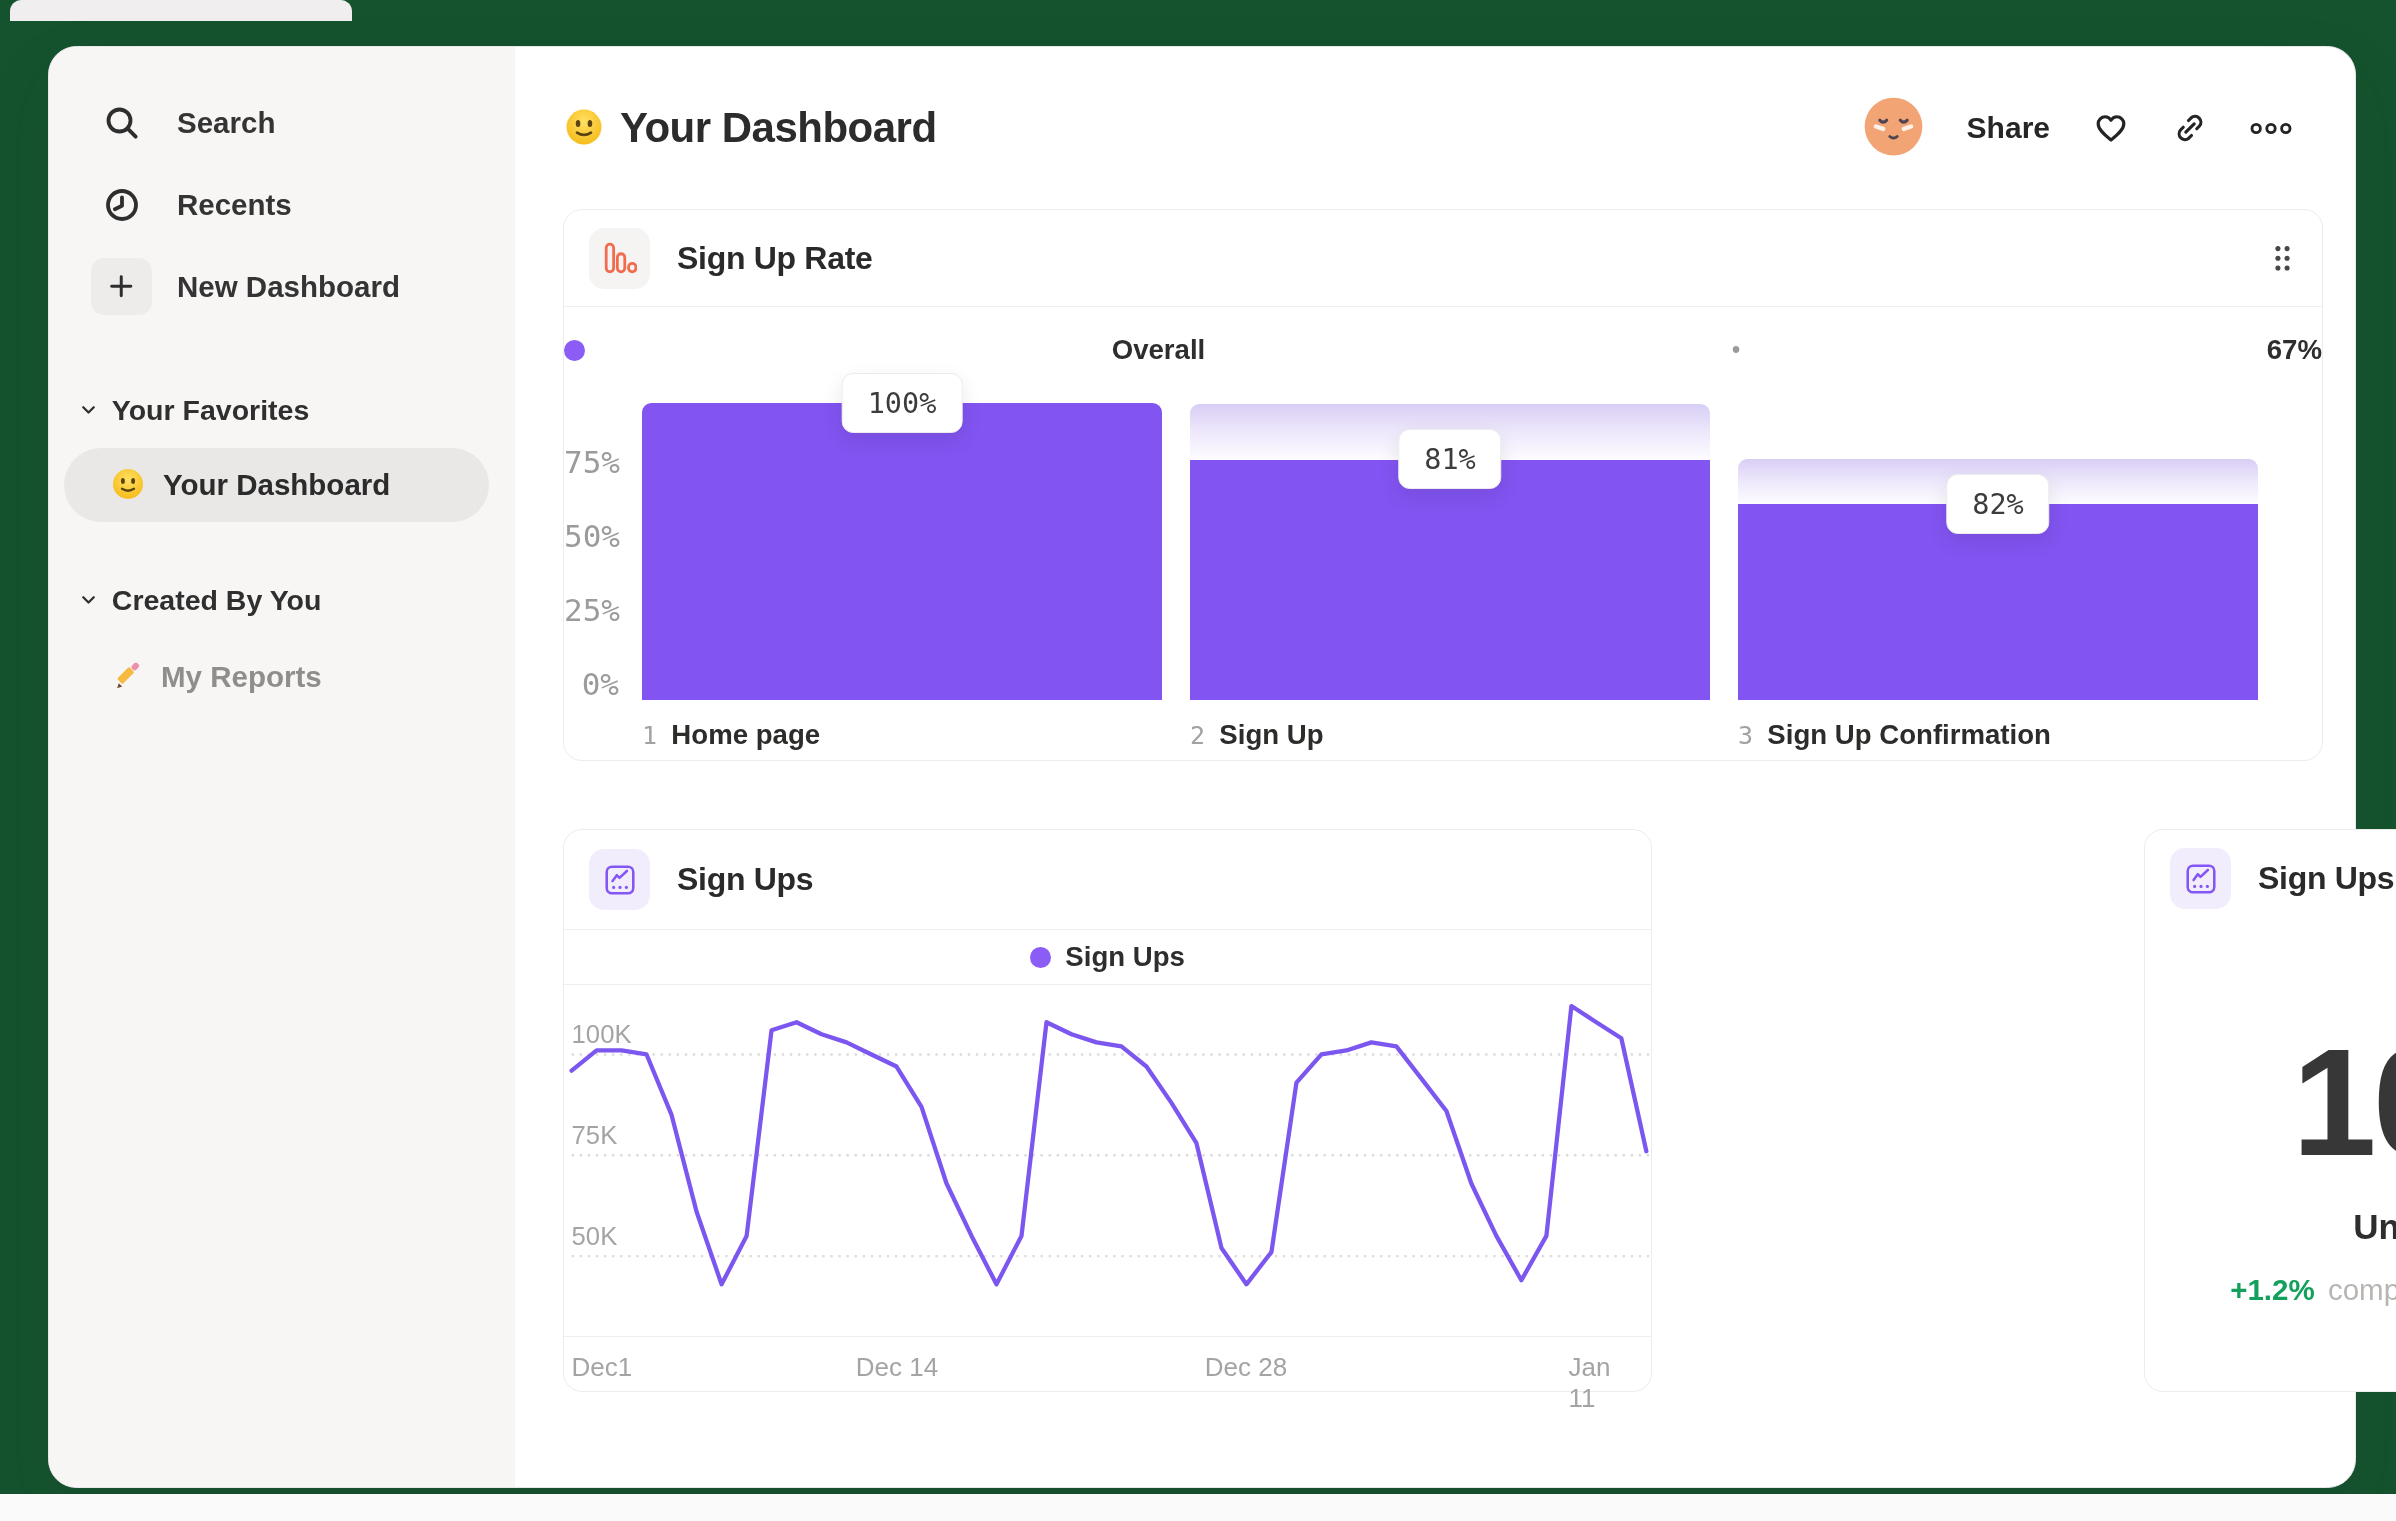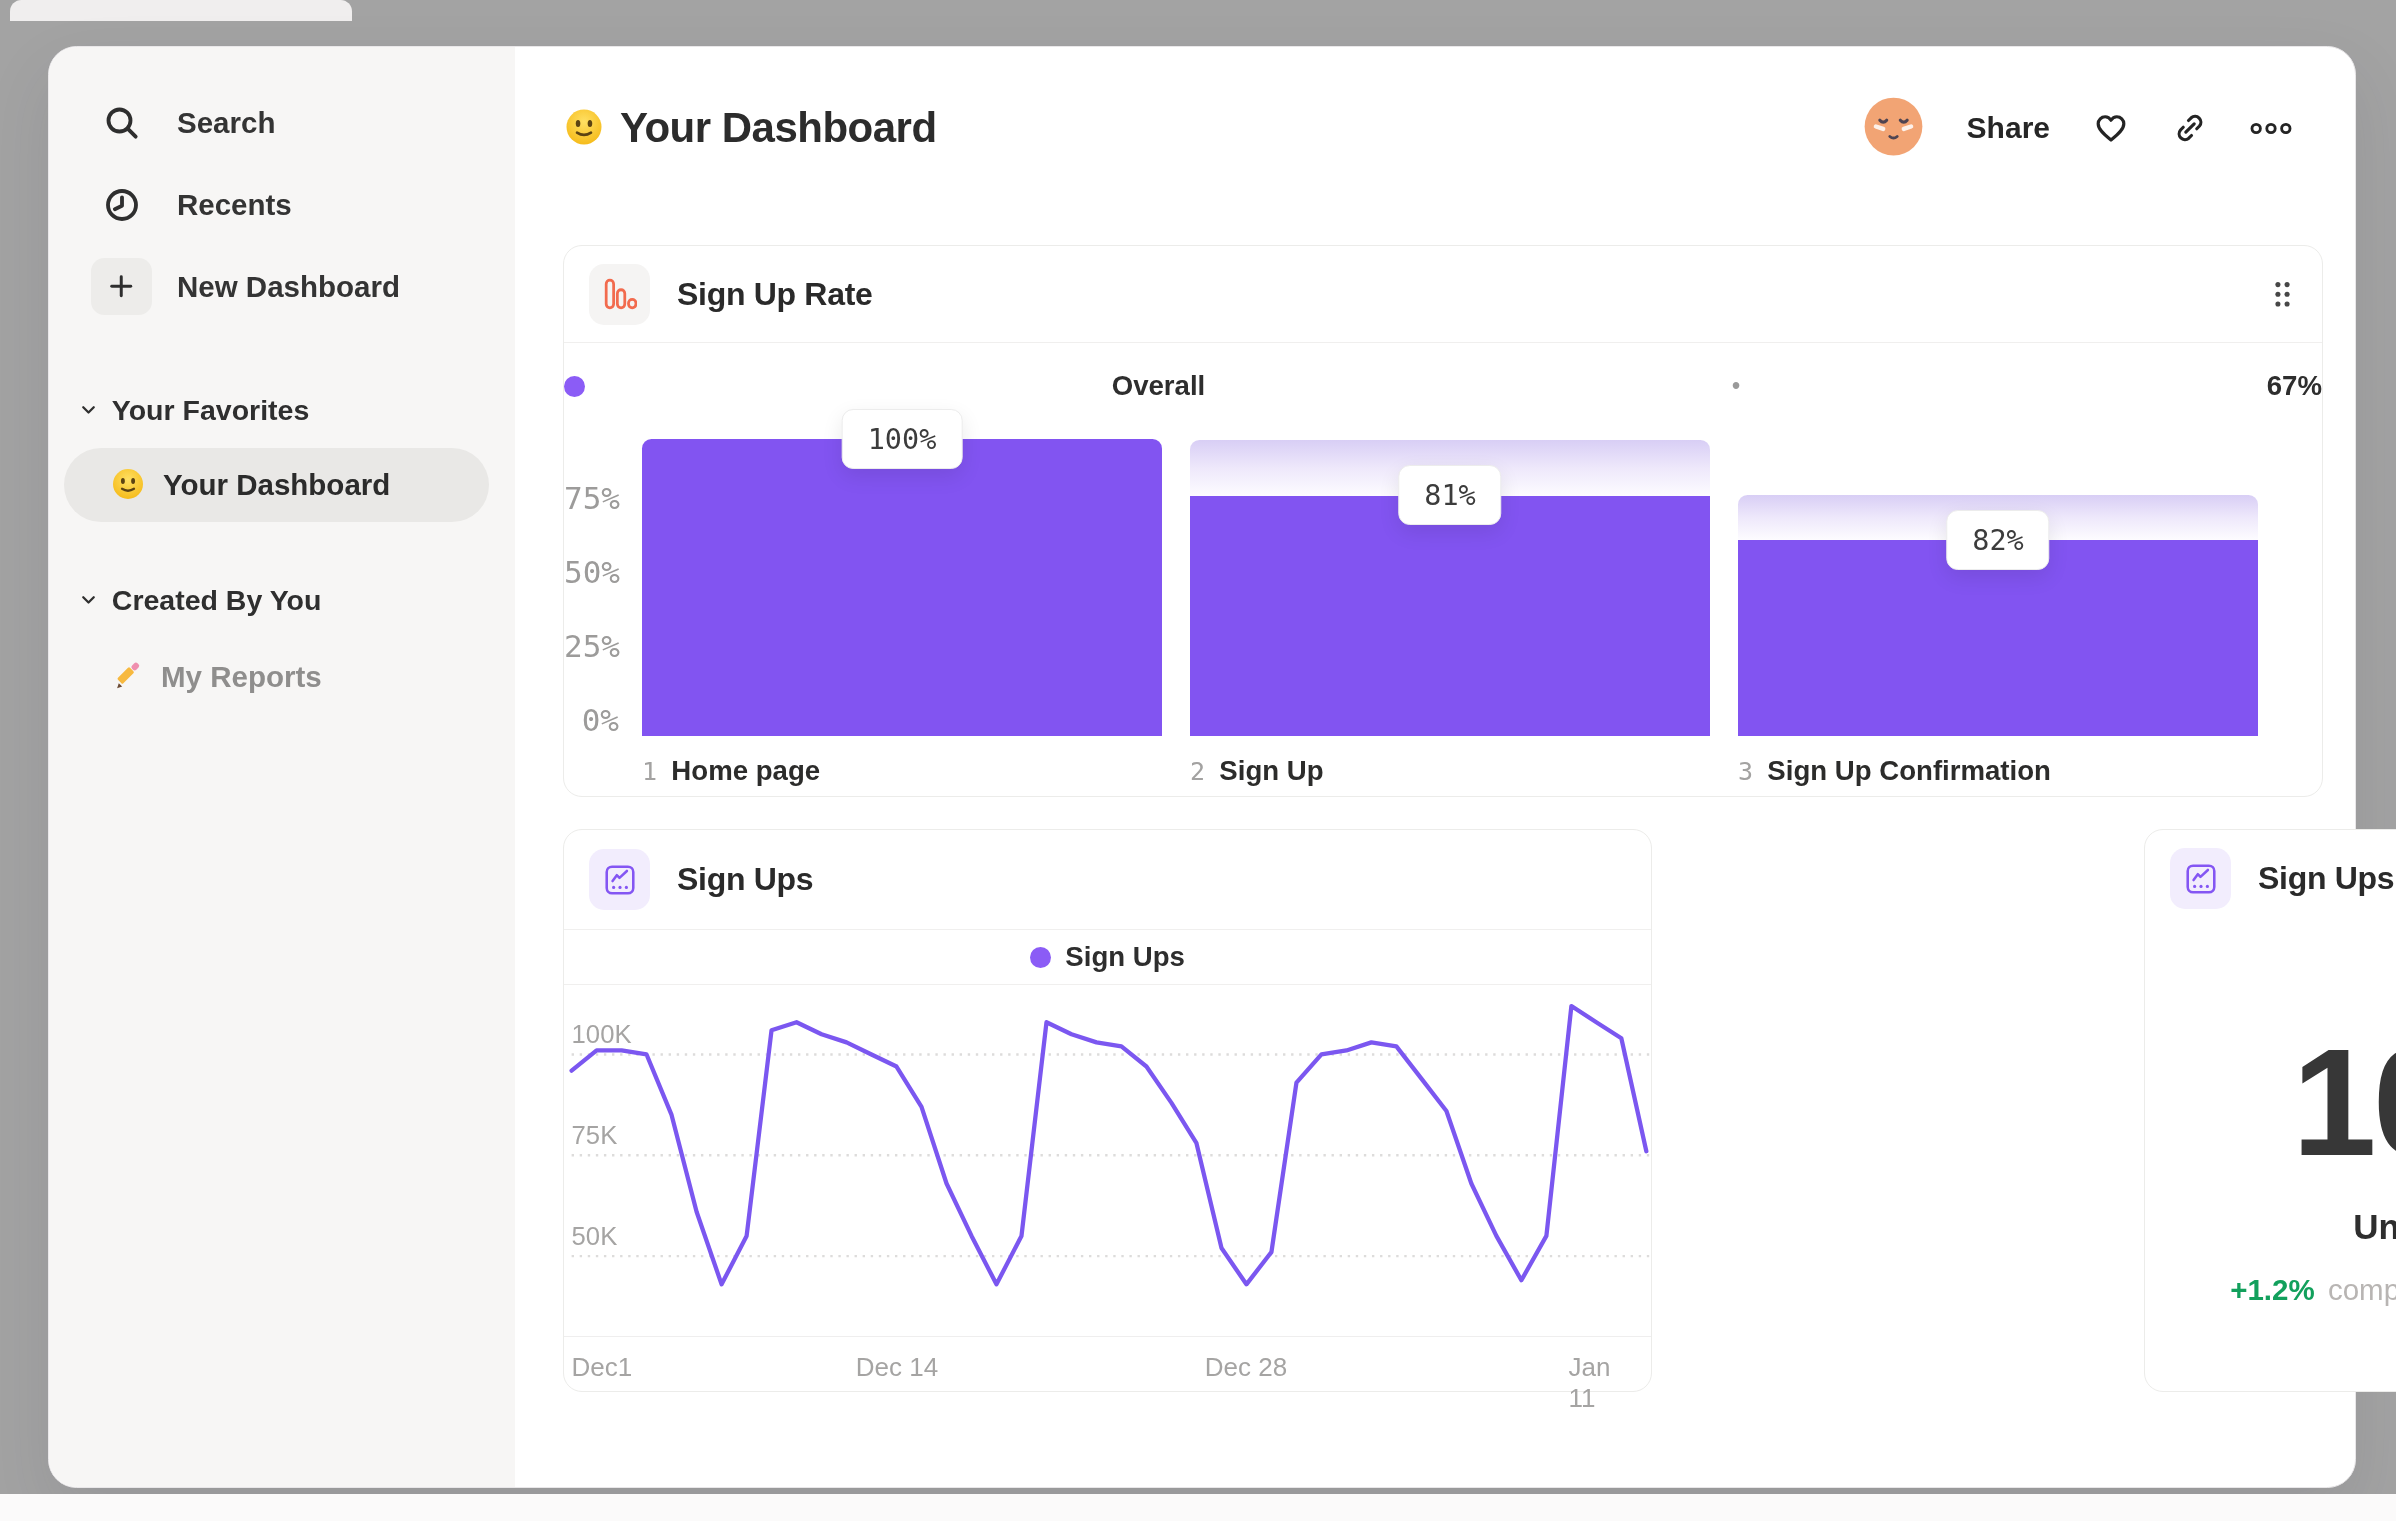--- a/index.html
+++ b/index.html
@@ -1,16 +1,16 @@
 <!DOCTYPE html>
 <html style="font-size:15px"><head>
 <meta charset="utf-8">
 <style>
   html,body{margin:0;padding:0;background:#fbfafa;}
-  .stage{position:relative;width:2397px;height:1494px;background:#a3a3a3;overflow:hidden;
+  .stage{position:relative;width:2397px;height:1494px;background:#14532d;overflow:hidden;
          font-family:"Liberation Sans",sans-serif;color:#2d2d2d;}
   .backtab{position:absolute;left:9.5px;top:0;width:342px;height:21px;background:#f0eeee;
            border-radius:11.4px 11.4px 0 0;}
   .window{position:absolute;left:48px;top:46px;width:2306px;height:1440px;background:#fff;
           border:1px solid #e9e7e9;border-radius:28.5px;box-shadow:0 28.5px 67px rgba(50,45,70,.10);}
   
   .sidebar{position:absolute;left:0;top:0;bottom:0;width:466px;background:#f7f6f5;
            border-radius:27.6px 0 0 27.6px;}
   .srow{position:absolute;display:flex;align-items:center;gap:25px;height:63px;left:42px;cursor:default;}
   .srow .slabel{font-size:29.5px;font-weight:600;color:#343434;}
@@ -29,21 +29,21 @@
   .pagehead{position:absolute;left:48px;right:63px;top:38px;height:86px;display:flex;align-items:center;}
   .titlegrp{display:flex;align-items:center;gap:15px;}
   .pagehead h1{font-size:42px;font-weight:700;letter-spacing:-0.5px;margin:0;color:#2c2c2c;}
   .headright{margin-left:auto;display:flex;align-items:center;gap:42px;}
   .share{font-size:30px;font-weight:600;color:#262626;}
   .btn{background:#5a49e6;color:#fff;font-size:30px;font-weight:600;border:none;
        border-radius:15px;height:70px;padding:0 36px;font-family:inherit;cursor:pointer;}
   .hicon{display:flex;align-items:center;}
   
   .card{position:absolute;background:#fff;border:1.4px solid #ececea;border-radius:19px;box-sizing:border-box;}
-  #card-funnel{left:48px;top:162px;width:1760px;height:552px;margin-top:36px;}
+  #card-funnel{left:48px;top:162px;width:1760px;height:552px;}
   #card-line{left:48px;top:782px;width:1089px;height:563px;}
   #card-kpi{left:1629px;top:782px;width:644px;height:563px;}
   .card-head{position:absolute;left:0;right:0;top:0;height:97px;display:flex;align-items:center;
              padding:0 30px 0 25px;box-sizing:border-box;}
   .card-head.bordered{border-bottom:1.4px solid #f0efee;}
   .tile{width:61px;height:61px;border-radius:15px;display:flex;align-items:center;justify-content:center;}
   .tile.gray{background:#f5f4f3;}
   .tile.lav{background:#f2edfd;}
   .card-title{font-size:32px;font-weight:700;color:#2a2a2a;margin-left:27px;letter-spacing:-0.3px;}
   .handle{margin-left:auto;display:flex;cursor:grab;}

